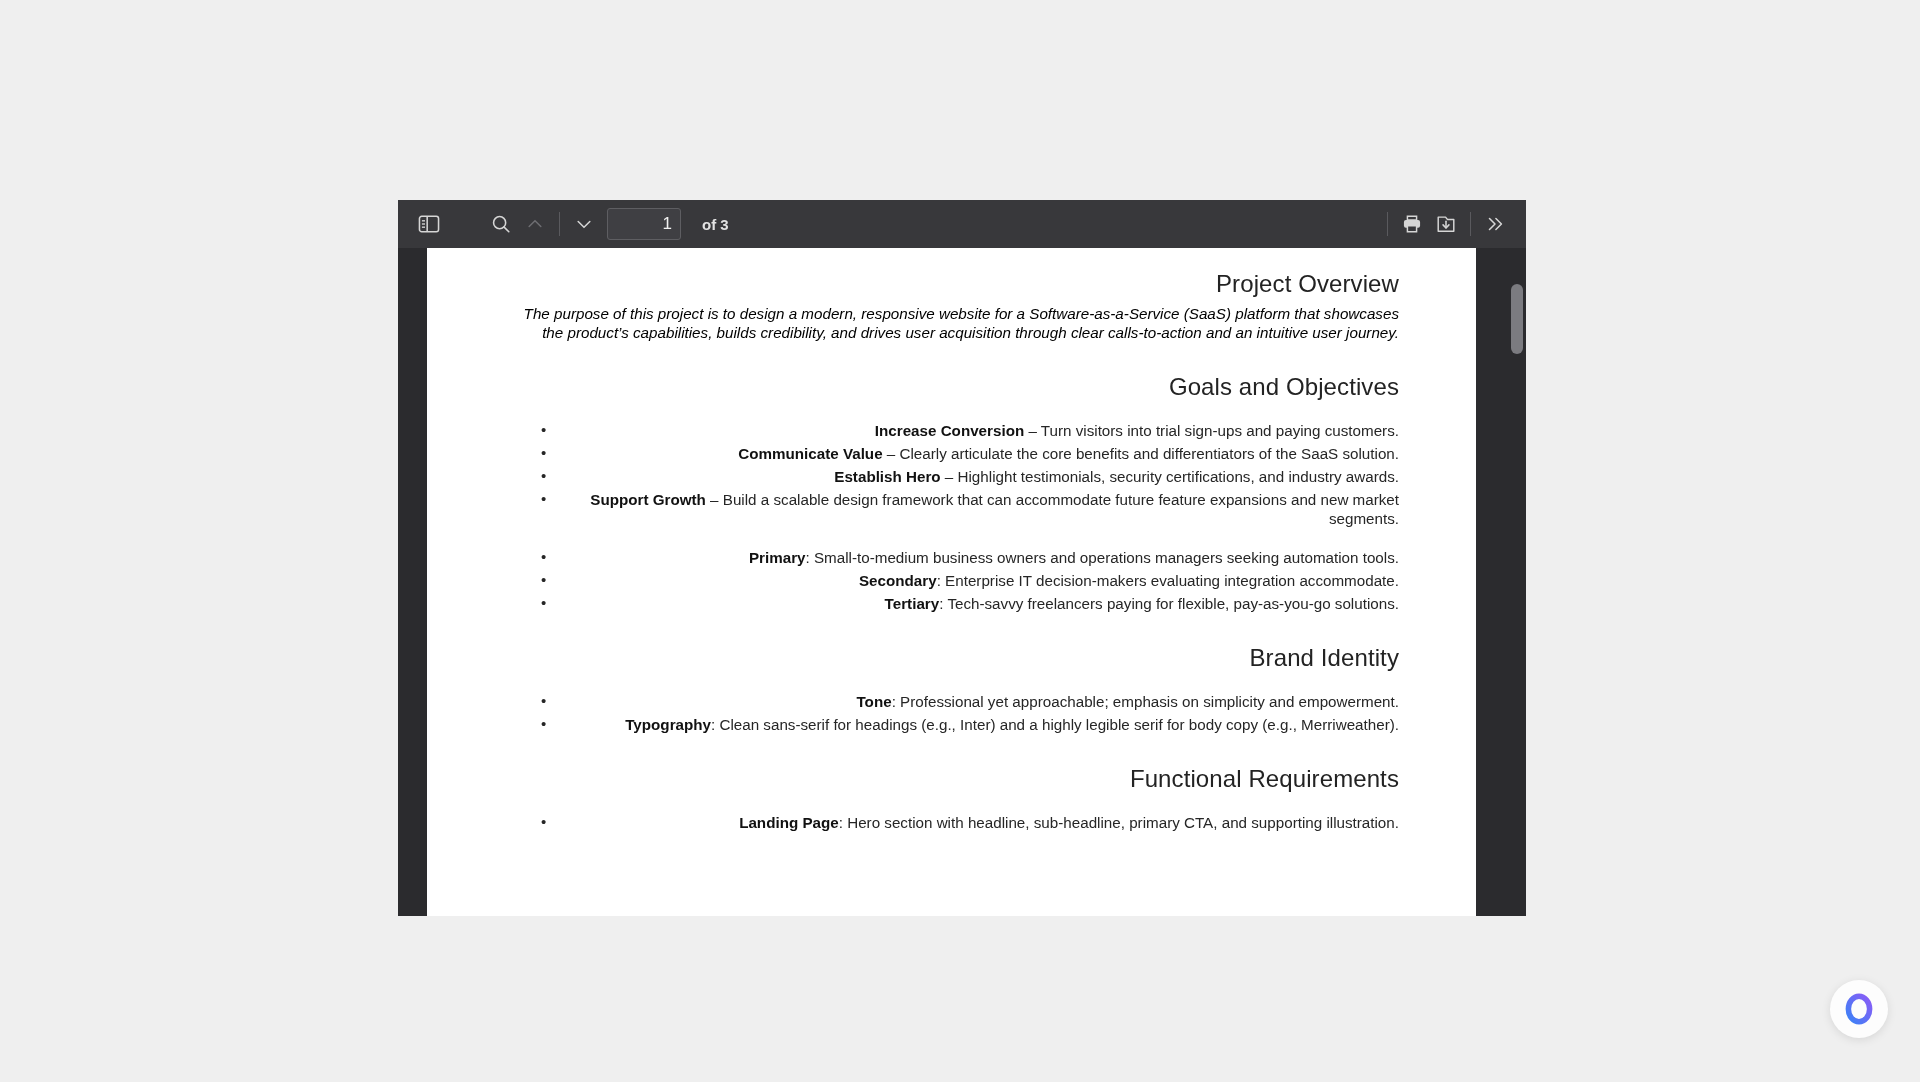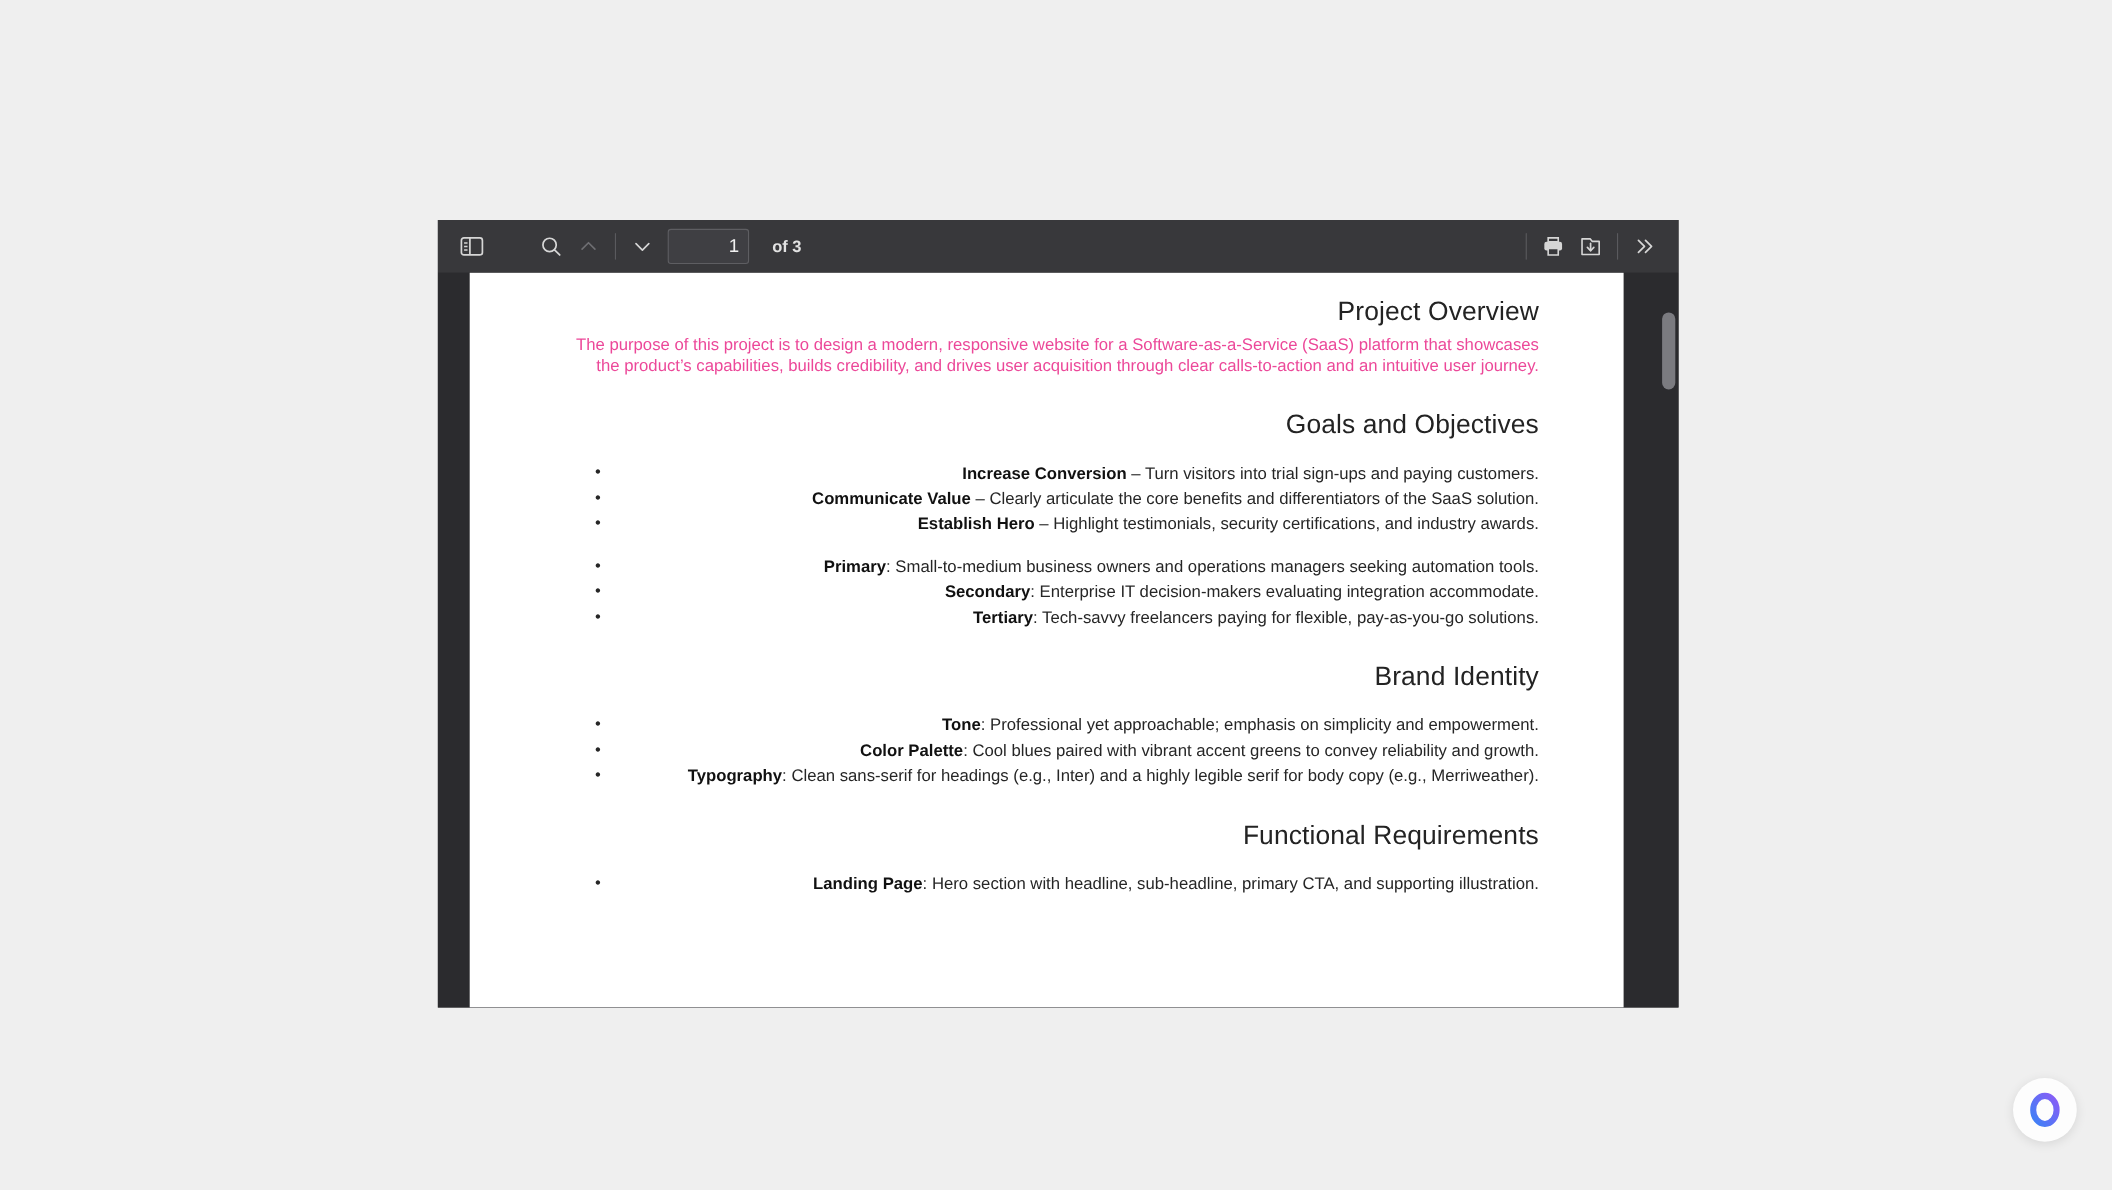--- a/index.html
+++ b/index.html
@@ -97,21 +97,22 @@
     font-weight: 400;
     color: #232323;
     letter-spacing: 0.1px;
     margin-top: 31px;
     margin-bottom: 6px;
   }
   .doc-h2.first { margin-top: 0; }
   .doc-p {
     font-size: 15.2px;
     line-height: 19px;
-    color: #ec4899;
+    color: #000000;
+    font-style: italic;
   }
   ul.doc-list { list-style: none; margin-top: 20px; }
   ul.doc-list > li {
     position: relative;
     font-size: 15.2px;
     line-height: 19px;
     color: #262626;
     padding-left: 34px;
     margin-bottom: 4px;
   }
@@ -242,30 +243,30 @@
     <div id="pdf-canvas-area">
       <div id="pdf-page">
         <div id="doc-body">
             <div class="doc-h2 first">Project Overview</div>
             <div class="doc-p">The purpose of this project is to design a modern, responsive website for a Software-as-a-Service (SaaS) platform that showcases the product’s capabilities, builds credibility, and drives user acquisition through clear calls-to-action and an intuitive user journey.</div>
             <div class="doc-h2">Goals and Objectives</div>
             <ul class="doc-list">
               <li><b>Increase Conversion</b><span> – </span><span>Turn visitors into trial sign-ups and paying customers.</span></li>
               <li><b>Communicate Value</b><span> – </span><span>Clearly articulate the core benefits and differentiators of the SaaS solution.</span></li>
               <li><b>Establish Hero</b><span> – </span><span>Highlight testimonials, security certifications, and industry awards.</span></li>
+              <li><b>Support Growth</b><span> – </span><span>Build a scalable design framework that can accommodate future feature expansions and new market segments.</span></li>
             </ul>
             <ul class="doc-list">
               <li><b>Primary</b><span>: </span><span>Small-to-medium business owners and operations managers seeking automation tools.</span></li>
               <li><b>Secondary</b><span>: </span><span>Enterprise IT decision-makers evaluating integration accommodate.</span></li>
               <li><b>Tertiary</b><span>: </span><span>Tech-savvy freelancers paying for flexible, pay-as-you-go solutions.</span></li>
             </ul>
             <div class="doc-h2">Brand Identity</div>
             <ul class="doc-list">
               <li><b>Tone</b><span>: </span><span>Professional yet approachable; emphasis on simplicity and empowerment.</span></li>
-              <li><b>Color Palette</b><span>: </span><span>Cool blues paired with vibrant accent greens to convey reliability and growth.</span></li>
               <li><b>Typography</b><span>: </span><span>Clean sans-serif for headings (e.g., Inter) and a highly legible serif for body copy (e.g., Merriweather).</span></li>
             </ul>
             <div class="doc-h2">Functional Requirements</div>
             <ul class="doc-list">
               <li><b>Landing Page</b><span>: </span><span>Hero section with headline, sub-headline, primary CTA, and supporting illustration.</span></li>
             </ul>
           </div>
       </div>
     </div>
 

